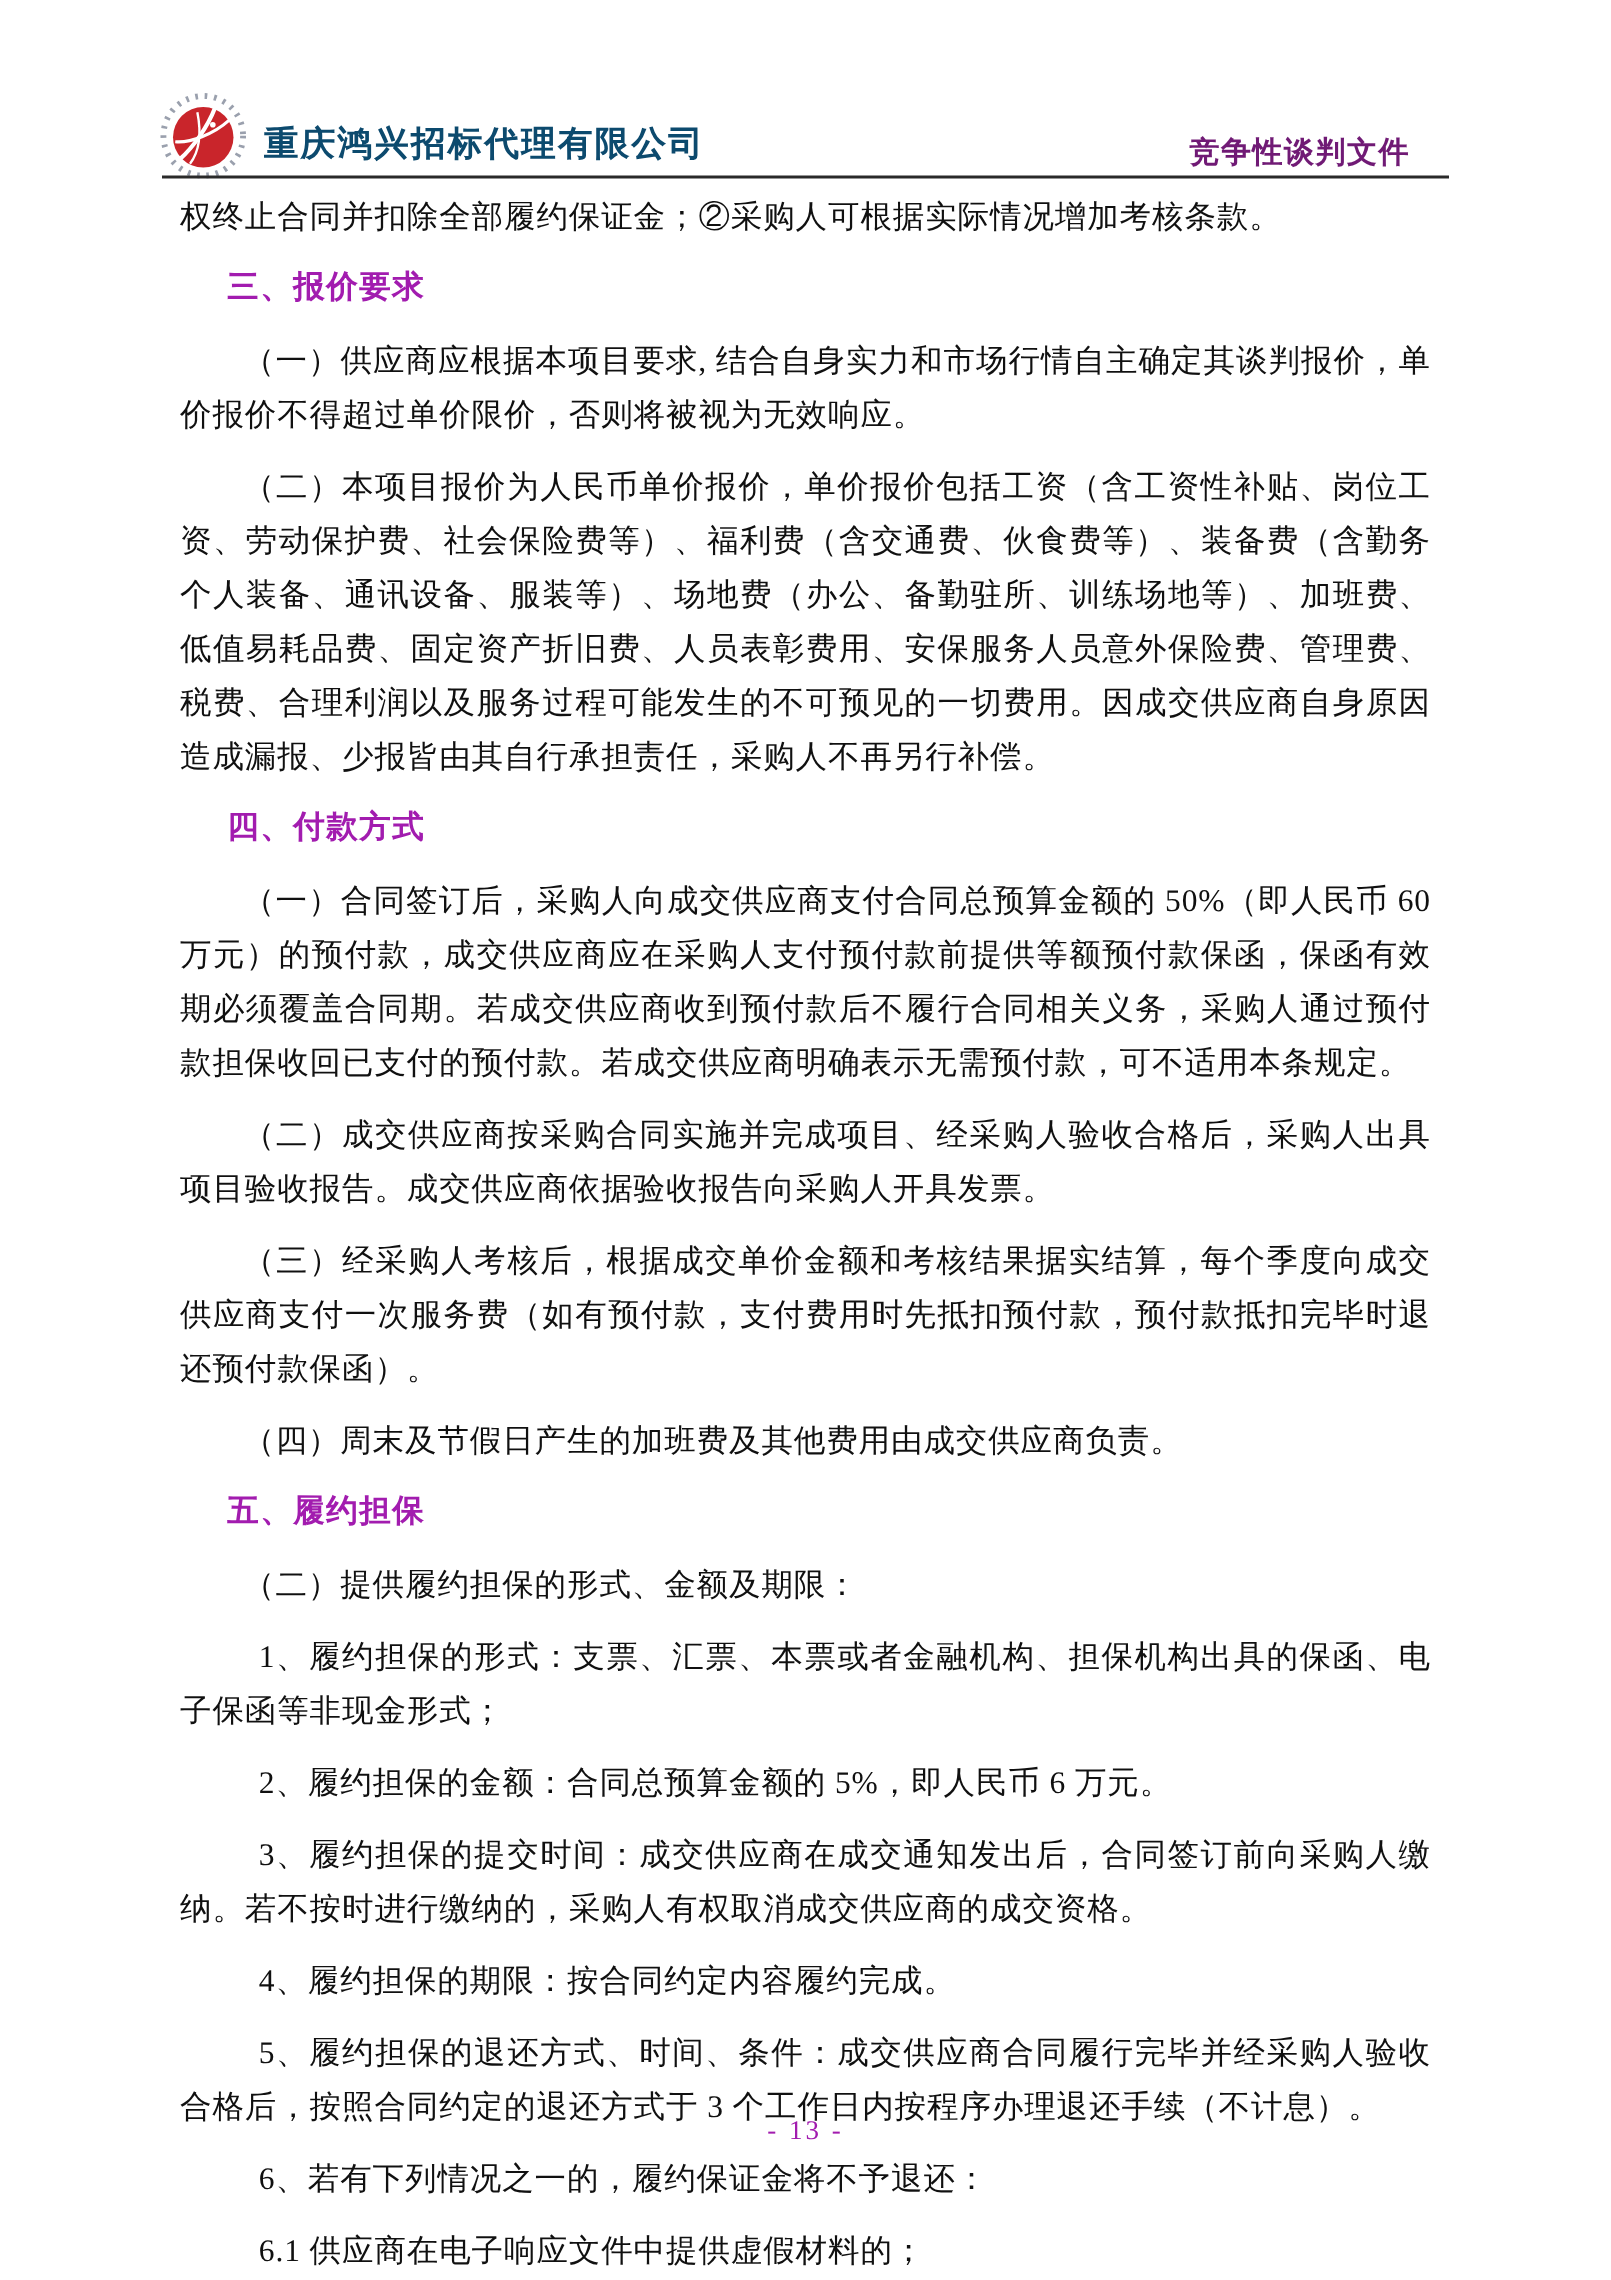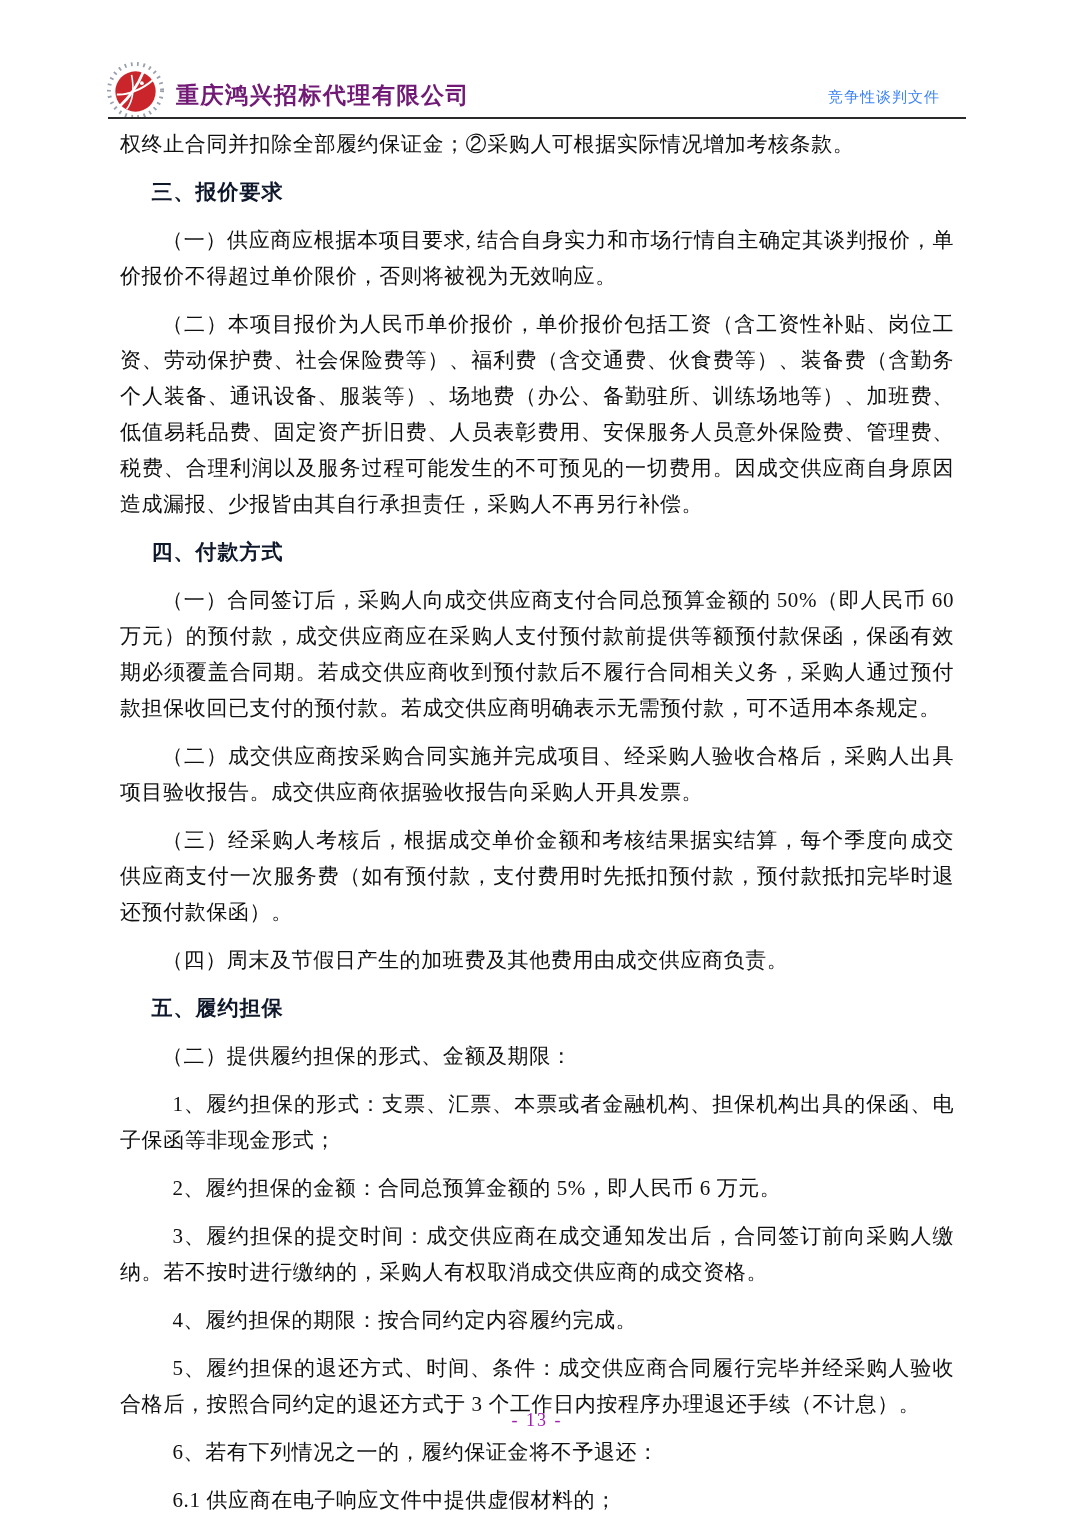--- a/index.html
+++ b/index.html
@@ -24,31 +24,31 @@
     width: 59px;
     height: 61px;
   }
   .company-name {
     position: absolute;
     left: 176px;
     top: 80px;
     font-size: 23px;
     font-weight: 600;
     letter-spacing: 1.5px;
-    color: #701a75;
+    color: #0c4a6e;
     white-space: nowrap;
   }
   .doc-type {
     position: absolute;
     right: 134px;
     top: 88px;
-    font-size: 15px;
-    font-weight: 400;
+    font-size: 20px;
+    font-weight: 700;
     letter-spacing: 1px;
-    color: #3b82f6;
+    color: #701a75;
     white-space: nowrap;
   }
   .header-rule {
     position: absolute;
     left: 108px;
     top: 117px;
     width: 858px;
     height: 0;
     border-top: 2px solid #2a2a2a;
   }
@@ -70,21 +70,21 @@
   }
   .doc-body p.para { text-indent: 2em; }
   .doc-body p.para.num { text-indent: 2.5em; }
   .doc-body p.continuation { text-indent: 0; }
   .doc-body p.heading {
     text-indent: 1.5em;
     font-family: Liberation Sans, sans-serif;
     font-weight: bold;
     font-size: 21px;
     letter-spacing: 1px;
-    color: #0f172a;
+    color: #a21caf;
   }
   
   .footer {
     position: absolute;
     left: 0;
     top: 1410px;
     width: 100%;
     text-align: center;
     font-size: 18px;
     letter-spacing: 2px;

